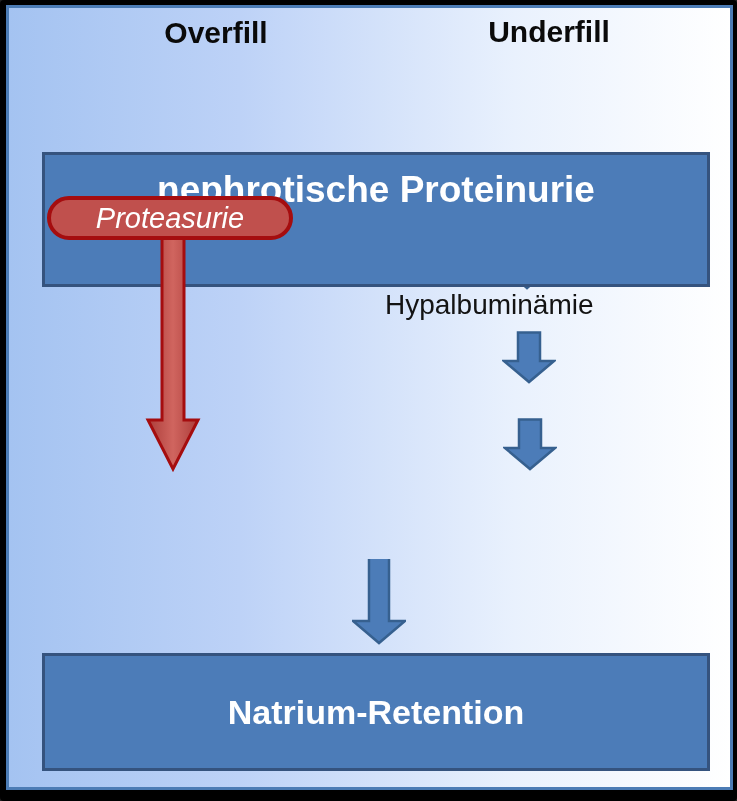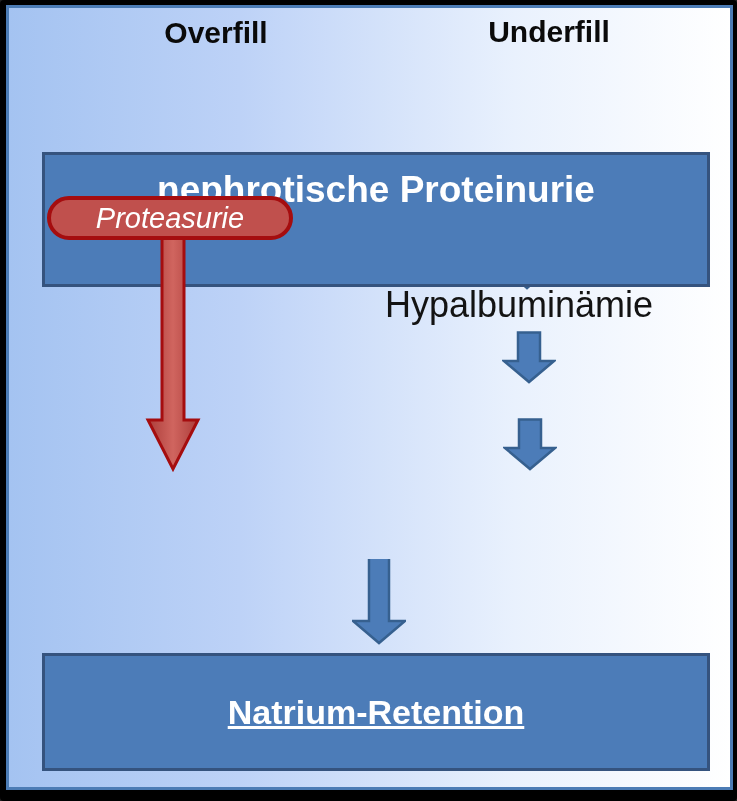--- a/index.html
+++ b/index.html
@@ -33,34 +33,34 @@
     font-weight:bold;text-align:center;
     display:flex;align-items:center;justify-content:center;
   }
   .box-proteinurie{
     left:42px;top:108px;width:668px;height:135px;
     font-size:37px;align-items:flex-start;padding-top:14px;margin-top:44px;
   }
   .box-enac{left:41px;top:476px;width:669px;height:87px;font-size:34px;}
   .box-retention{
     left:42px;top:653px;width:668px;height:118px;
-    font-size:34px;line-height:44px;flex-direction:column;text-decoration:underline;
+    font-size:34px;line-height:44px;flex-direction:column;
   }
   .pill{
     position:absolute;z-index:4;box-sizing:border-box;
     left:47px;top:196px;width:246px;height:44px;
     background:var(--red-fill,#C0504D);
     border:4px solid var(--red-border,#A50D0F);
     border-radius:22px;
     color:#fff;font-style:italic;font-size:29px;
     display:flex;align-items:center;justify-content:center;
   }
   .side-label{
-    position:absolute;z-index:2;text-align:center;
-    font-size:36px;line-height:30px;color:#131313;
+    position:absolute;z-index:2;
+    font-size:28px;line-height:30px;color:#131313;
   }
   .label-hyp{left:385px;top:290px;width:260px;}
   .label-raas{left:383px;top:383px;width:290px;}
   svg.arrow{position:absolute;display:block;}
   .arrow-blue{z-index:1;}
   .arrow-red{z-index:3;}
   .arrow-d{z-index:3;}
 </style>
 </head>
 <body>

